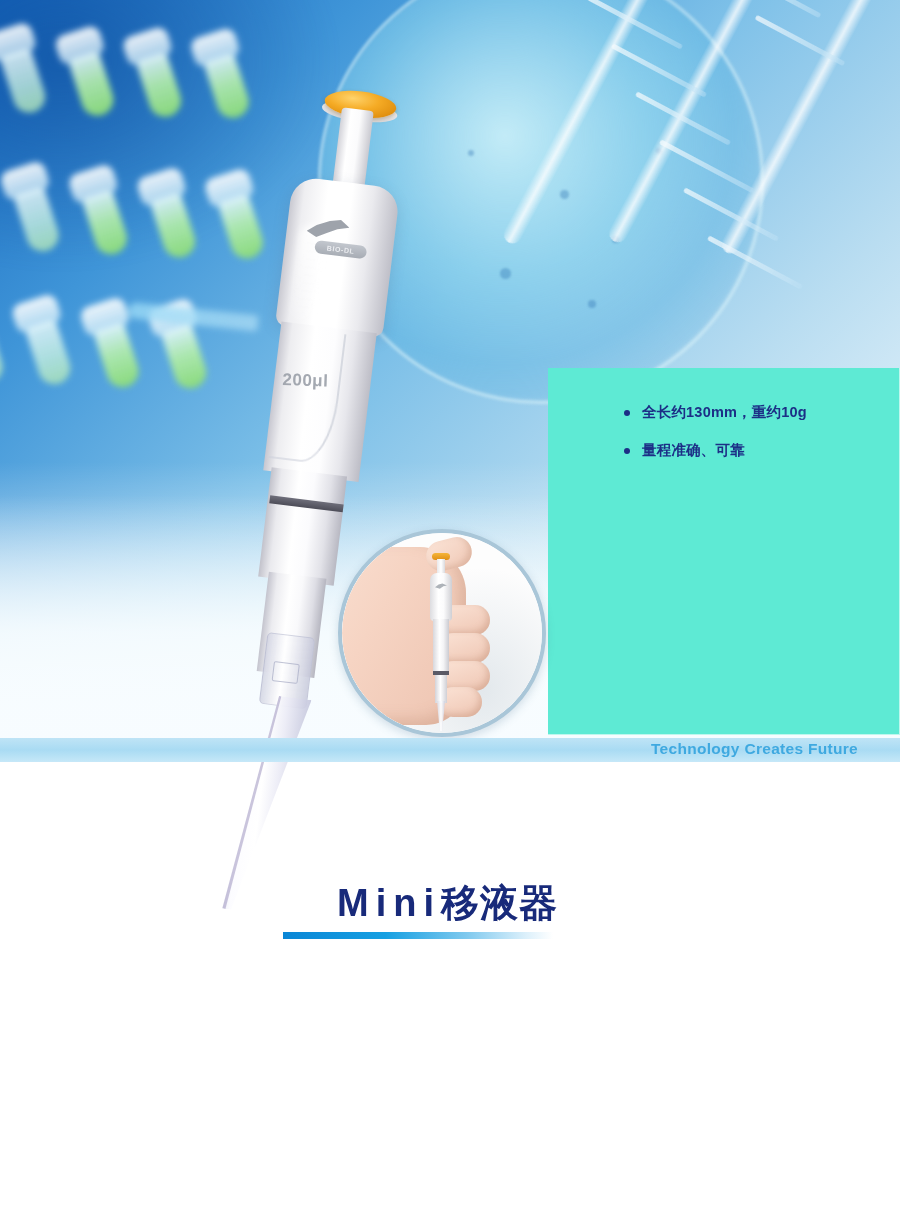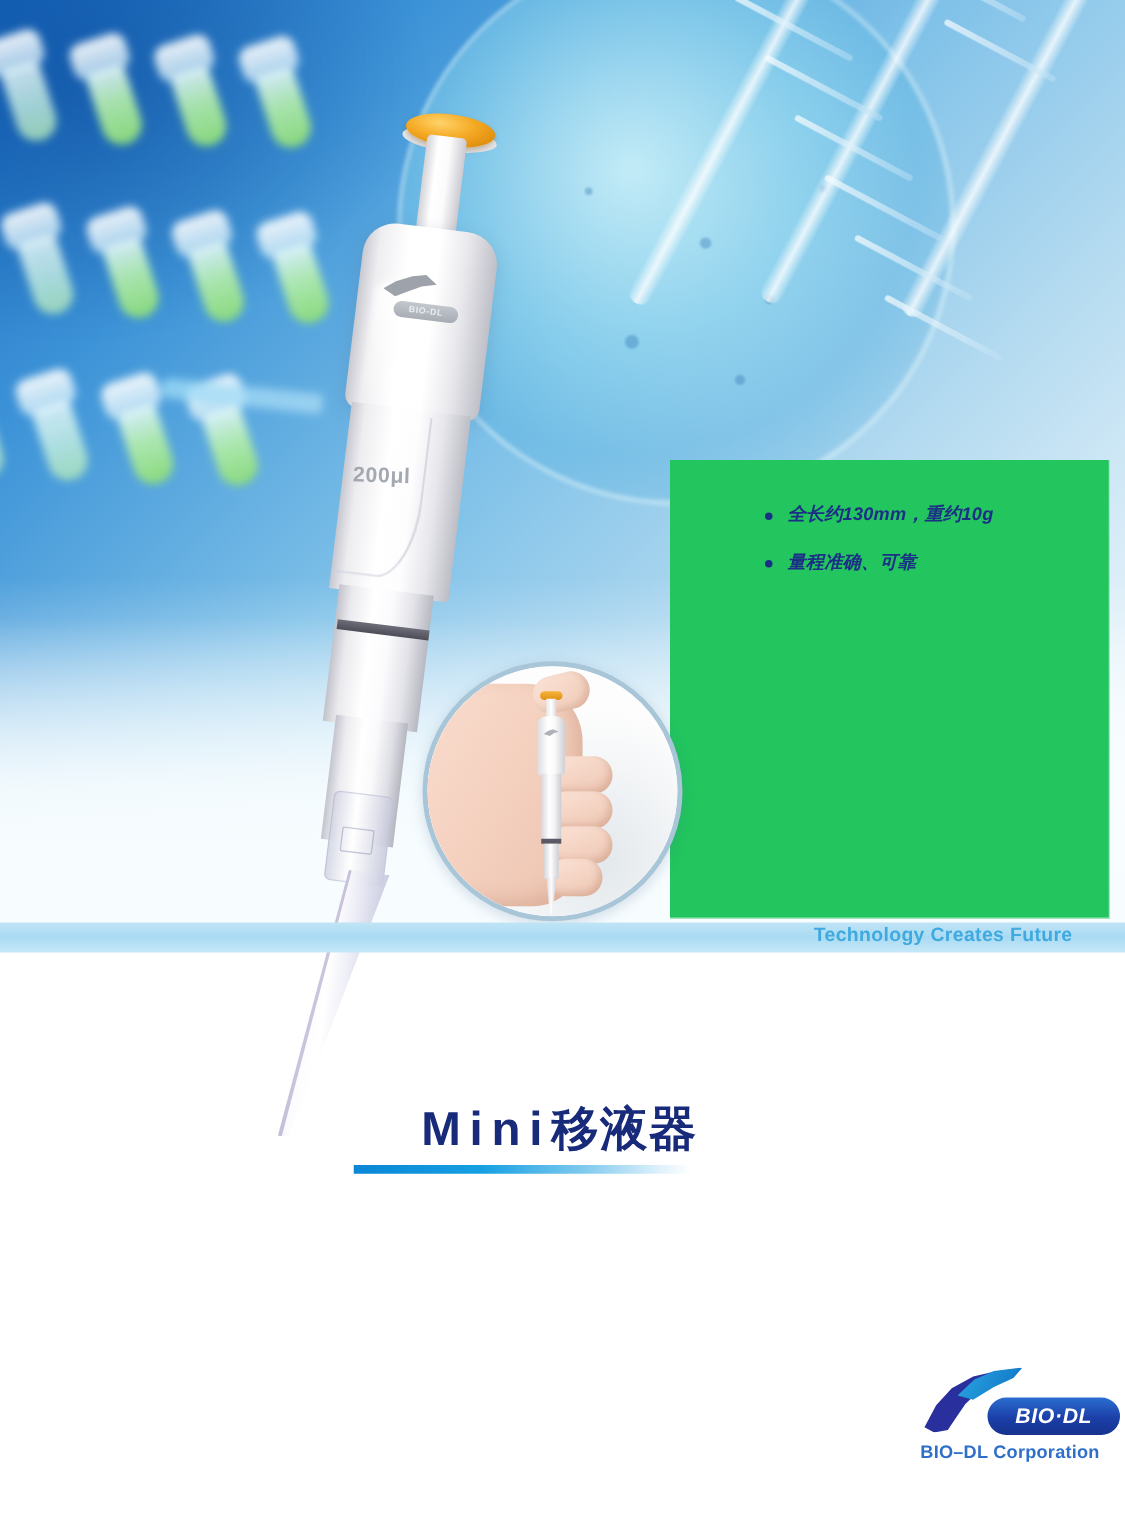--- a/index.html
+++ b/index.html
@@ -128,25 +128,24 @@
   .photo-fade {
     position: absolute;
     left: 0; bottom: 0;
     width: 900px; height: 250px;
     background: linear-gradient(180deg, rgba(255,255,255,0) 0%, rgba(248,253,255,0.82) 55%, #f7fcff 100%);
   }
 
   
   .feature-panel {
     position: absolute;
-    left: 536px; top: 368px;
+    left: 548px; top: 368px;
     width: 352px; height: 367px;
-    background: #22c55e;
+    background: #5eead4;
     box-shadow: -1px -1px 0 rgba(255,255,255,0.6) inset;
-    font-style: italic;
   }
   .feature-list {
     position: absolute;
     left: 76px; top: 36px;
     width: 270px;
     margin: 0; padding: 0;
     list-style: none;
   }
   .feature-list li {
     position: relative;
@@ -614,24 +613,14 @@
   </div>
 
   <div class="band"></div>
   <div class="tagline">Technology Creates Future</div>
 
   <div class="title">
     <span class="latin">Mini</span><span class="cjk">移液器</span>
   </div>
   <div class="title-rule"></div>
 
-  <div class="logo-block">
-    <div class="logo-mark">
-      <div class="dolphin">
-        <div class="dolphin-dark"></div>
-        <div class="dolphin-cyan"></div>
-      </div>
-      <div class="logo-pill">BIO·DL</div>
-    </div>
-    <div class="logo-caption">BIO–DL Corporation</div>
-  </div>
 
 </div>
 
 </body></html>

